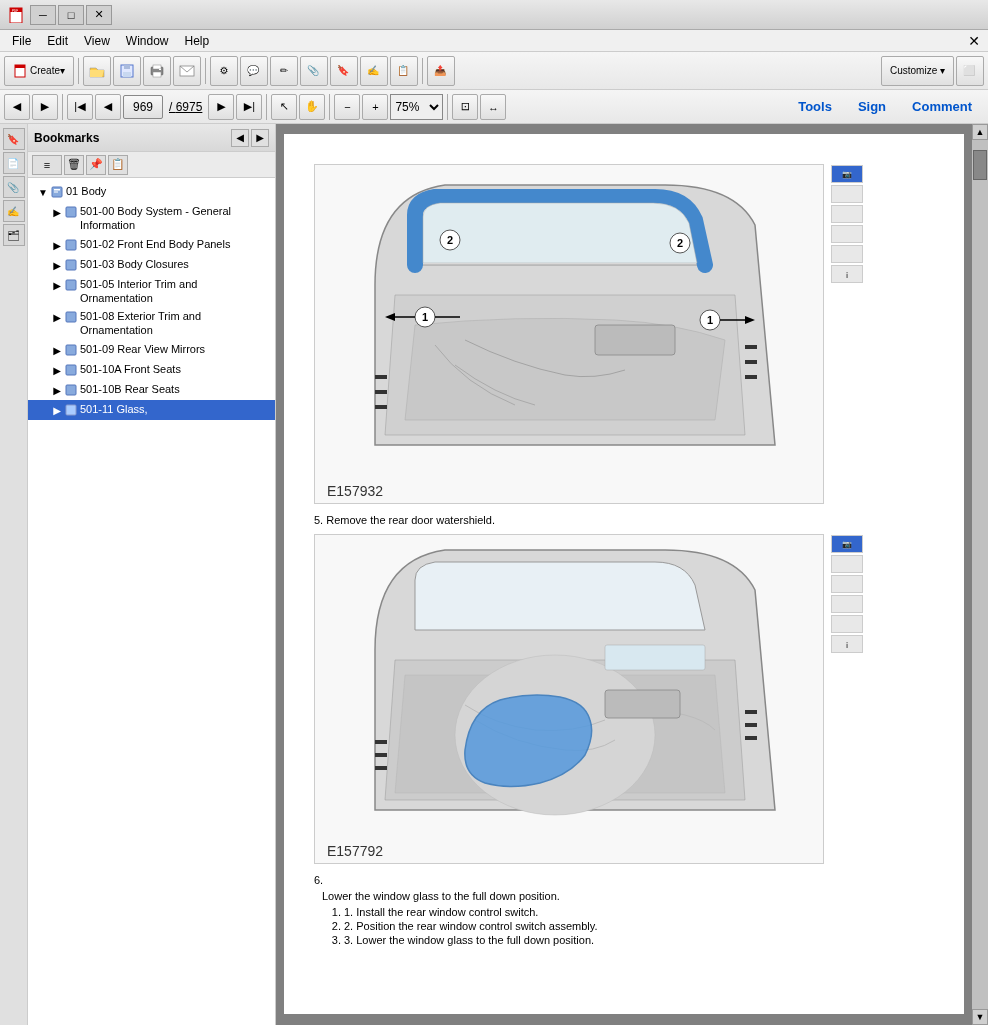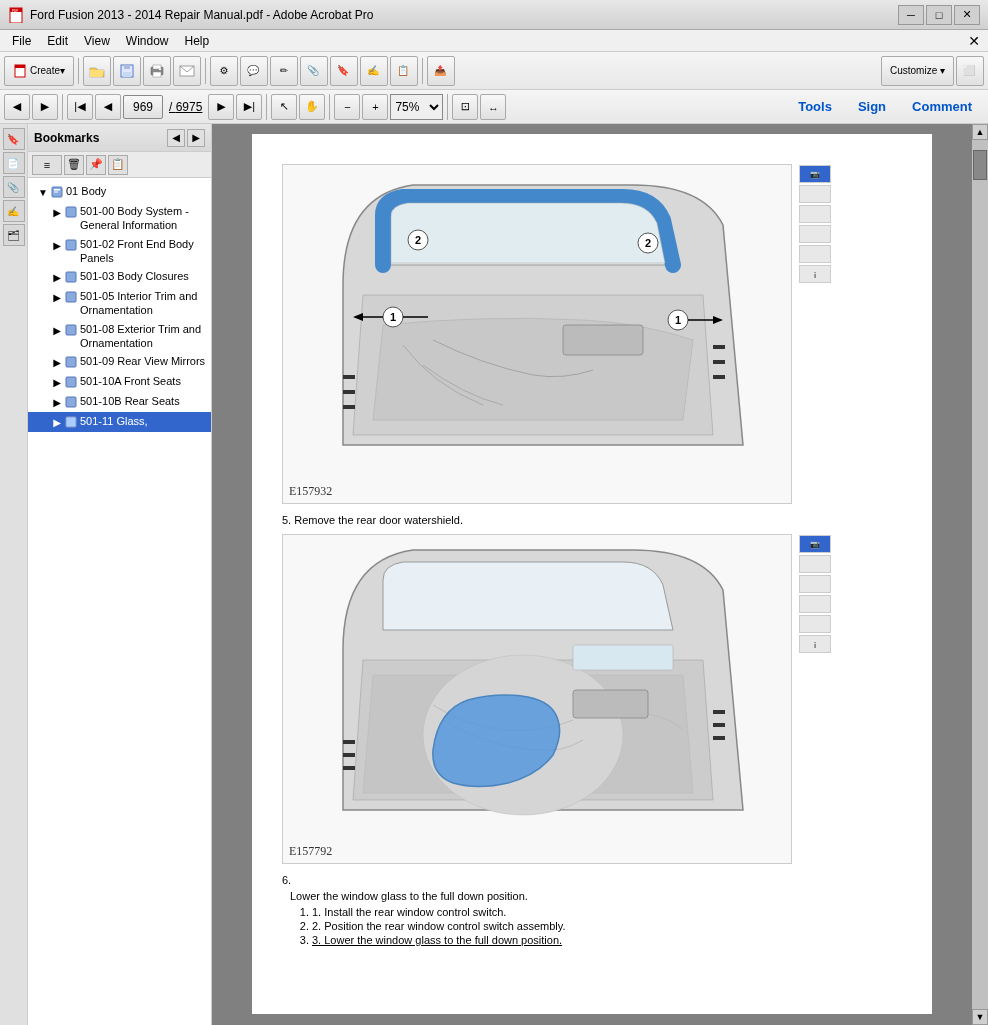--- a/index.html
+++ b/index.html
@@ -59,21 +59,21 @@
     .sign-btn { padding: 4px 12px; font-size: 13px; font-weight: bold; color: #0055cc; cursor: pointer; background: transparent; border: none; }
     .comment-btn { padding: 4px 12px; font-size: 13px; font-weight: bold; color: #0055cc; cursor: pointer; background: transparent; border: none; }
 
     
     #main-area {
       display: flex; width: 988px; height: calc(1025px - 30px - 22px - 38px - 34px);
     }
 
     
     #left-panel {
-      width: 184px; background: #f5f5f5; border-right: 1px solid #ccc;
+      width: 248px; background: #f5f5f5; border-right: 1px solid #ccc;
       display: flex; flex-direction: column;
     }
     #panel-header {
       height: 28px; background: linear-gradient(to bottom, #e8e8e8, #d8d8d8);
       display: flex; align-items: center; padding: 0 6px;
       border-bottom: 1px solid #ccc; font-weight: bold; font-size: 12px;
     }
     .panel-nav-btn { width: 18px; height: 18px; border: 1px solid #aaa; background: #e0e0e0; font-size: 10px; cursor: pointer; display: flex; align-items: center; justify-content: center; }
     #panel-toolbar {
       height: 26px; background: #ebebeb; border-bottom: 1px solid #ccc;
@@ -109,21 +109,21 @@
       padding: 20px 30px; position: relative;
     }
 
     
     .diagram-container { margin: 10px 0; border: 1px solid #ccc; background: #f8f8f8; position: relative; }
     
     
     .step-text { font-size: 11px; margin: 8px 0 4px 0; }
     .step-number { font-size: 11px; margin: 8px 0 4px 0; }
     .sub-step { font-size: 11px; margin: 2px 0 2px 30px; }
-    .figure-label { font-size: 12px; color: #333; position: absolute; bottom: 4px; left: 6px; font-family: Liberation Serif, serif; }
+    .figure-label { font-size: 14px; color: #333; position: absolute; bottom: 4px; left: 12px; }
 
     
     .side-icons {
       position: absolute; right: -40px; top: 0;
       display: flex; flex-direction: column; gap: 2px;
     }
     .side-icon { width: 32px; height: 18px; border: 1px solid #ccc; background: #e8e8e8; display: flex; align-items: center; justify-content: center; font-size: 8px; }
     .side-icon.blue { background: #3366cc; }
 
     
@@ -150,21 +150,20 @@
 <body>
 
 <div id="title-bar">
   <div id="title-icon">
     <svg width="16" height="16" viewBox="0 0 16 16">
       <rect width="12" height="15" x="2" y="1" fill="white" stroke="#cc0000" stroke-width="1"></rect>
       <rect width="12" height="4" x="2" y="1" fill="#cc0000"></rect>
       <text x="4" y="5" font-size="3" fill="white">PDF</text>
     </svg>
   </div>
-  <span id="title-text">Ford Fusion 2013 - 2014 Repair Manual.pdf - Adobe Acrobat Pro</span>
   <div id="window-controls">
     <button class="win-btn">─</button>
     <button class="win-btn">□</button>
     <button class="win-btn close">✕</button>
   </div>
 </div>
 
 <div id="menu-bar">
   <span class="menu-item">File</span>
   <span class="menu-item">Edit</span>
@@ -498,21 +497,21 @@
           <div class="side-icon">ℹ</div>
         </div>
       </div>
 
       <div style="margin-top: 10px;">
         <p class="step-number">6.</p>
         <p class="sub-step" style="margin-left: 8px; margin-bottom: 4px;">Lower the window glass to the full down position.</p>
         <ol style="margin-left: 30px;">
           <li class="sub-step" style="list-style-type: decimal; font-size: 11px; margin: 2px 0;">1. Install the rear window control switch.</li>
           <li class="sub-step" style="list-style-type: decimal; font-size: 11px; margin: 2px 0;">2. Position the rear window control switch assembly.</li>
-          <li class="sub-step" style="list-style-type: decimal; font-size: 11px; margin: 2px 0; text-decoration: underline;">3. Lower the window glass to the full down position.</li>
+          <li class="sub-step" style="list-style-type: decimal; font-size: 11px; margin: 2px 0;">3. Lower the window glass to the full down position.</li>
         </ol>
       </div>
 
     </div>
   </div>
 
   <div id="right-scroll">
     <button class="scroll-btn">▲</button>
     <div class="scroll-track">
       <div class="scroll-thumb"></div>

